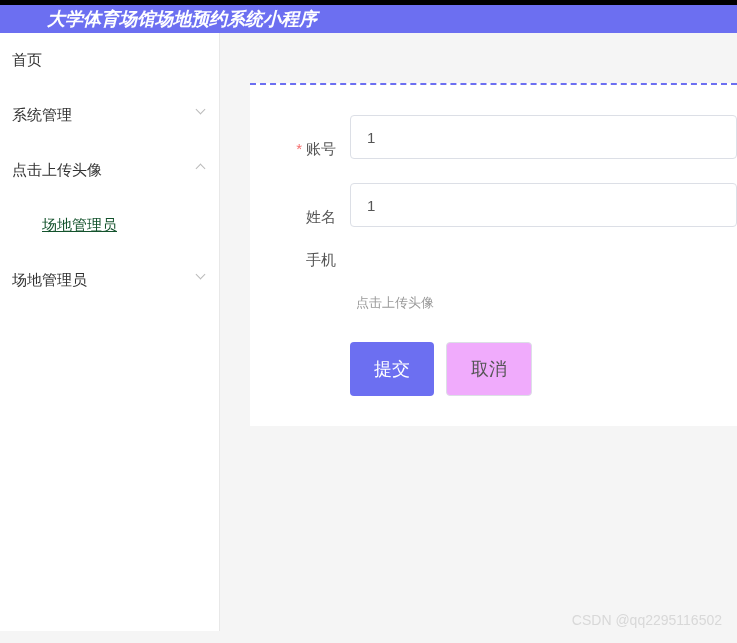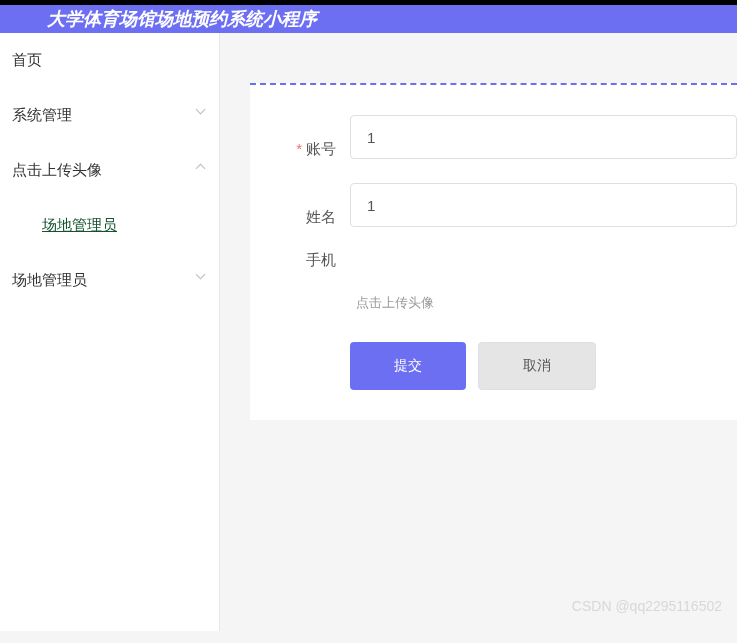--- a/index.html
+++ b/index.html
@@ -141,38 +141,38 @@
       margin-top: 12px;
       margin-left: 76px;
     }
     .button-row {
       margin-top: 30px;
       margin-left: 70px;
       display: flex;
       gap: 12px;
     }
     .btn {
-      padding: 14px 44px;
-      font-size: 14px;
+      padding: 14px 24px;
+      font-size: 18px;
       border-radius: 4px;
       cursor: pointer;
       border: none;
     }
     .btn-primary {
       background: #6c6ff1;
       color: #fff;
     }
     .btn-default {
-      background: #e5e5e5;
+      background: #f0abfc;
       color: #555;
       border: 1px solid #dcdfe6;
     }
     .watermark {
       position: absolute;
-      bottom: 29px;
+      bottom: 15px;
       right: 15px;
       color: #ccc;
       font-size: 14px;
       opacity: 0.7;
     }
   </style>
 </head>
 <body>
 
 <div class="top-bar"></div>

